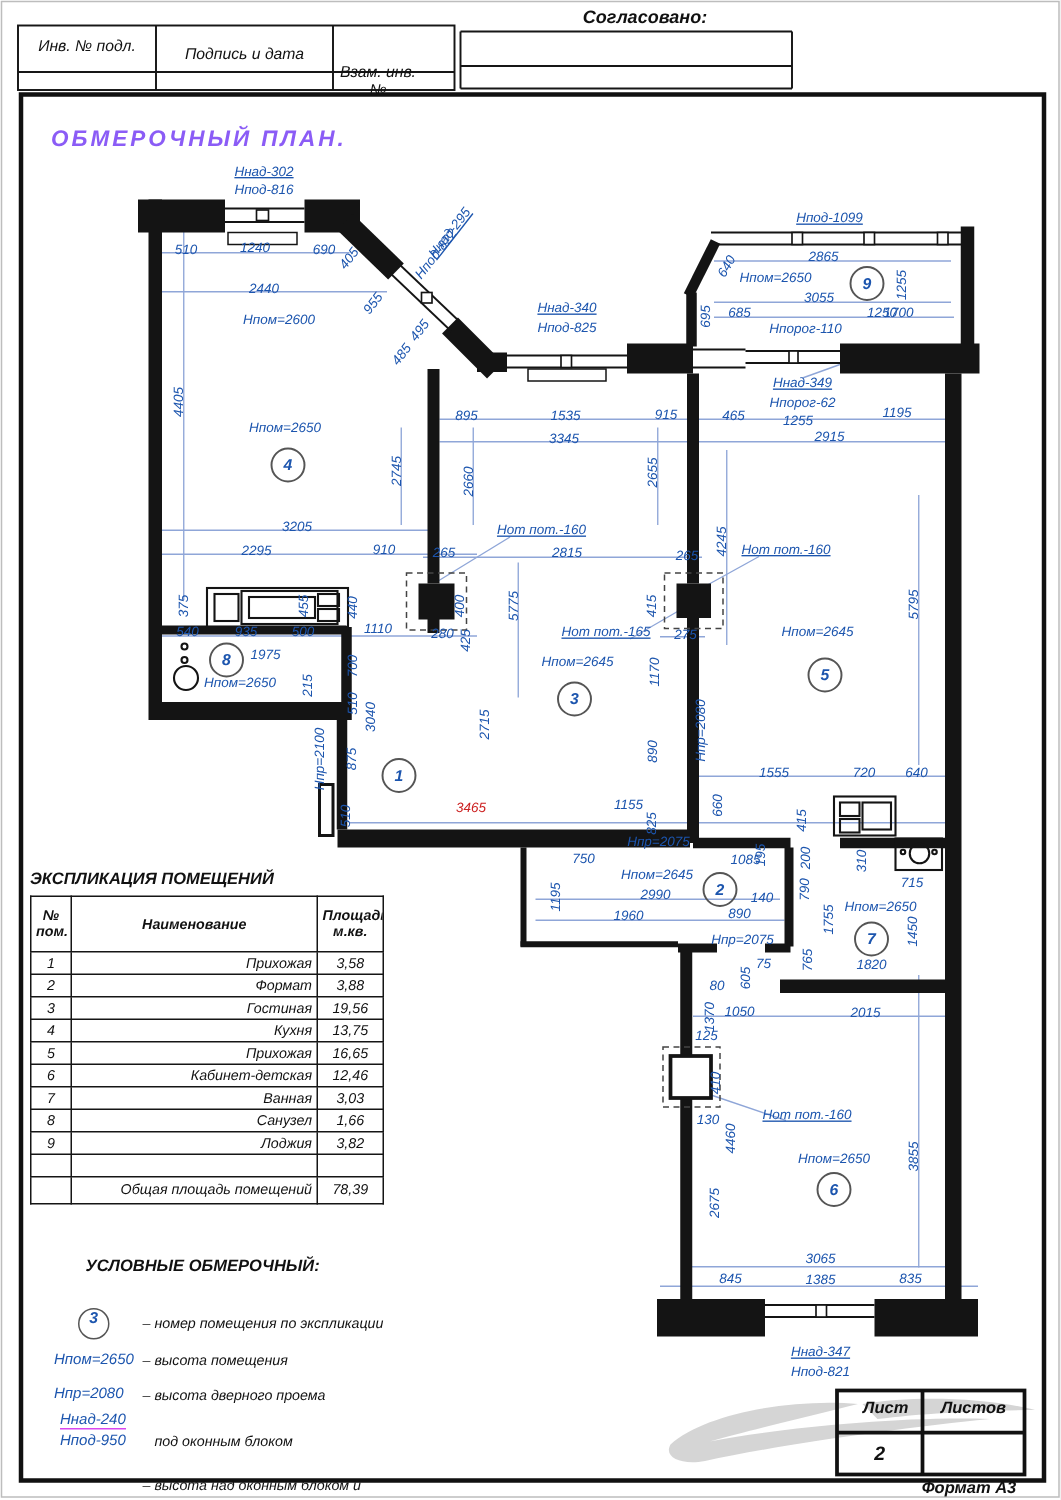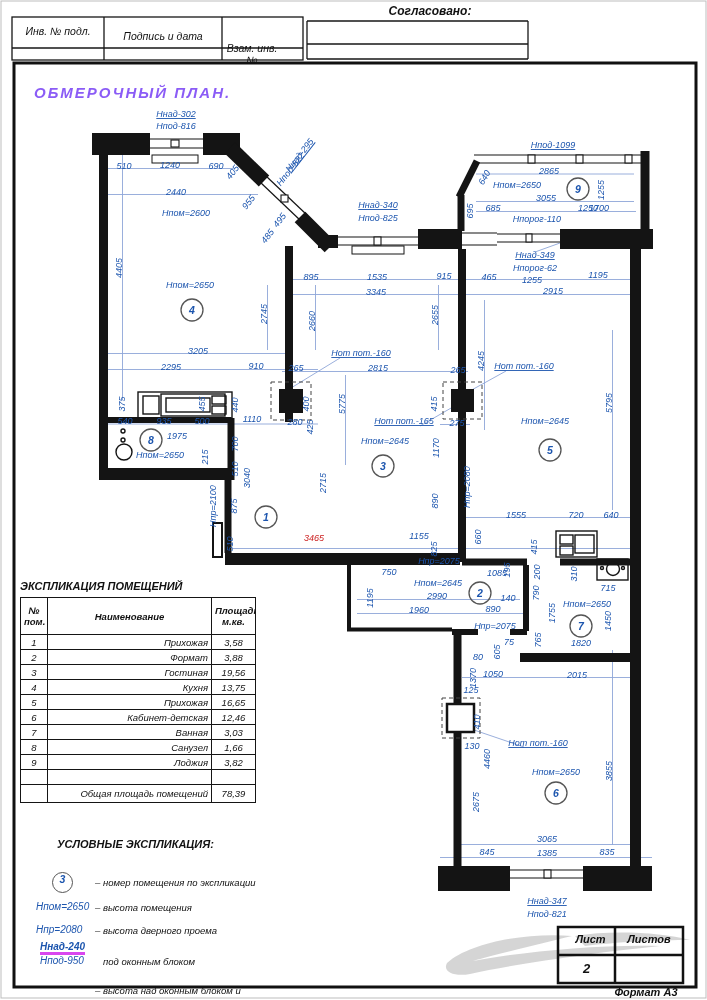--- a/index.html
+++ b/index.html
@@ -16,21 +16,21 @@
   .tbl-title{font:italic 700 11px "Liberation Sans",sans-serif;color:#111;}
   table.expl{border-collapse:collapse;table-layout:fixed;width:235px;background:transparent;border-radius:23px;}
   table.expl th,table.expl td{border:1.3px solid #151515;font:italic 9.5px "Liberation Sans",sans-serif;
       color:#111;padding:0 3px;overflow:hidden;white-space:nowrap;}
   table.expl th{font-weight:600;text-align:center;white-space:normal;height:36px;}
   table.expl td{height:14px;}
   td.c{text-align:center;} td.l{text-align:right;padding-left:6px;}
   .legend-title{font:italic 700 11px "Liberation Sans",sans-serif;color:#111;}
   .legend-text{font:italic 9.5px "Liberation Sans",sans-serif;color:#111;}
   .legend-sym{font:italic 10px "Liberation Sans",sans-serif;color:#1c55ae;}
-  .legend-sym.u{border-bottom:3px solid #d946ef;font-weight:bold;}
+  .legend-sym.u{border-bottom:1px solid #d946ef;}
   .legend-circle{box-sizing:border-box;width:21px;height:21px;border:1.3px solid #555;border-radius:50%;
       text-align:center;line-height:19px;font:italic 600 10.5px "Liberation Sans",sans-serif;color:#1c55ae;}
   .tb-label{font:italic 600 11px "Liberation Sans",sans-serif;color:#111;text-align:center;}
   .tb-num{font:italic 600 13px "Liberation Sans",sans-serif;color:#111;text-align:center;}
   .fmt{font:italic 600 11px "Liberation Sans",sans-serif;color:#111;text-align:center;}
 </style>
 </head>
 <body>
 
 <div class="page">
@@ -427,21 +427,21 @@
       </tbody>
     <tfoot>
       <tr style="height:18px">
         <td class="c"></td>
         <td class="l">Общая площадь помещений</td>
         <td class="c">78,39</td>
       </tr>
     </tfoot>
   </table>
 
-  <div class="abs legend-title" style="left:57px;top:838px">УСЛОВНЫЕ ЭКСПЛИКАЦИЯ:</div>
+  <div class="abs legend-title" style="left:57px;top:838px">УСЛОВНЫЕ ОБМЕРОЧНЫЙ:</div>
   <div class="abs legend-circle" style="left:52px;top:872px">3</div>
   <div class="abs legend-text" style="left:95px;top:877px">–  номер помещения по экспликации</div>
   <div class="abs legend-sym" style="left:36px;top:901px">Нпом=2650</div>
   <div class="abs legend-text" style="left:95px;top:902px">–  высота помещения</div>
   <div class="abs legend-sym" style="left:36px;top:924px">Нпр=2080</div>
   <div class="abs legend-text" style="left:95px;top:925px">–  высота дверного проема</div>
   <div class="abs legend-sym u" style="left:40px;top:941px">Ннад-240</div>
   <div class="abs legend-sym" style="left:40px;top:955px">Нпод-950</div>
   <div class="abs legend-text" style="left:95px;top:985px">–  высота над оконным блоком и</div>
   <div class="abs legend-text" style="left:103px;top:956px">под оконным блоком</div>

